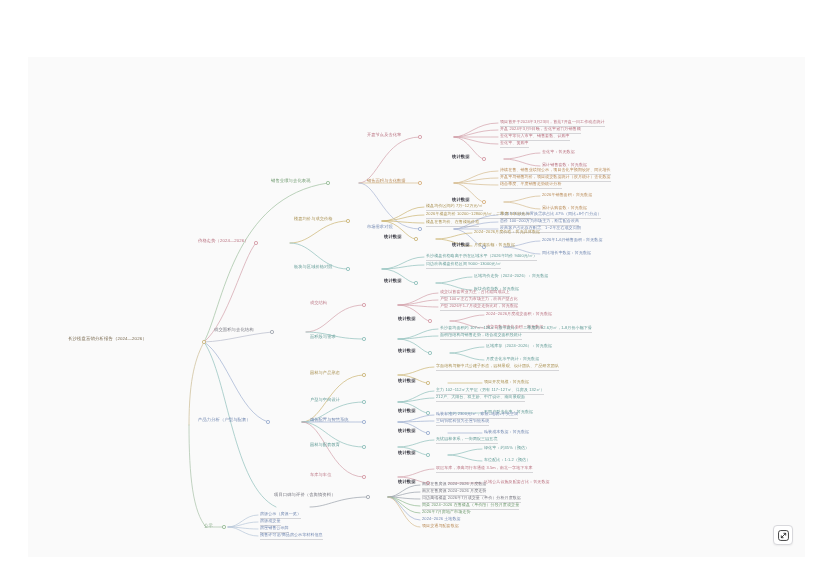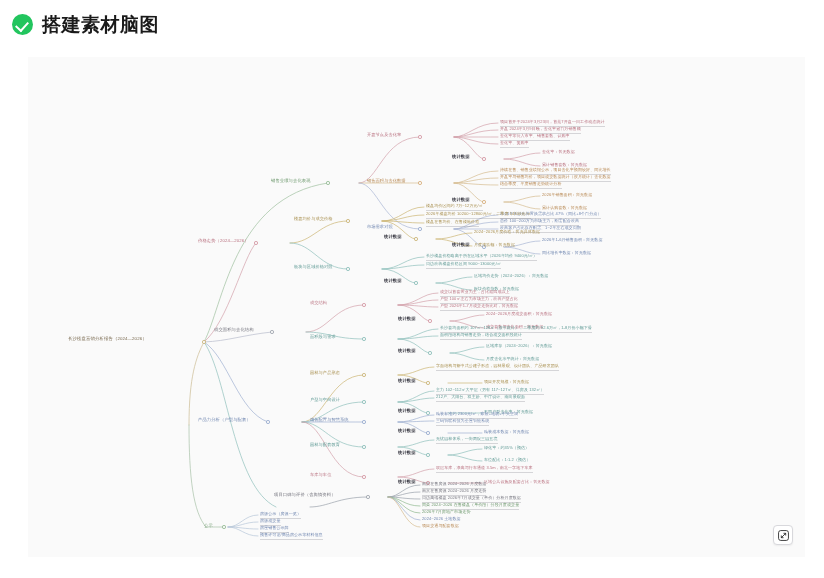--- a/index.html
+++ b/index.html
@@ -93,24 +93,20 @@
     cursor: pointer;
     box-shadow: 0 1px 2px rgba(0,0,0,0.06);
   }
   .fs-btn svg { display: block; }
 </style>
 </head>
 <body>
 
 <div id="app">
 
-  <div class="header">
-    <div class="check-badge"></div>
-    <div class="header-title">搭建素材脑图</div>
-  </div>
 
   <div class="map-card">
 
     <svg class="map-svg" viewBox="0 0 777 500">
       <g fill="none" stroke-width="0.7" stroke-linecap="round">
 
         <path d="M161,368 C161,320 168,300 176,285" stroke="#cbbb94"></path>
         <path d="M161,368 C161,420 165,455 178,470" stroke="#a8c2a8"></path>
 
         <path d="M176,285 C195,250 205,140 300,126" stroke="#9fc09f"></path>

